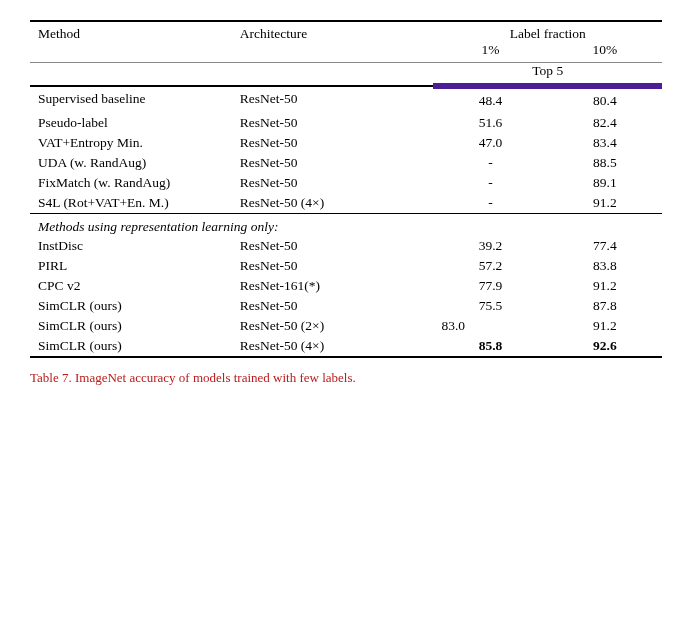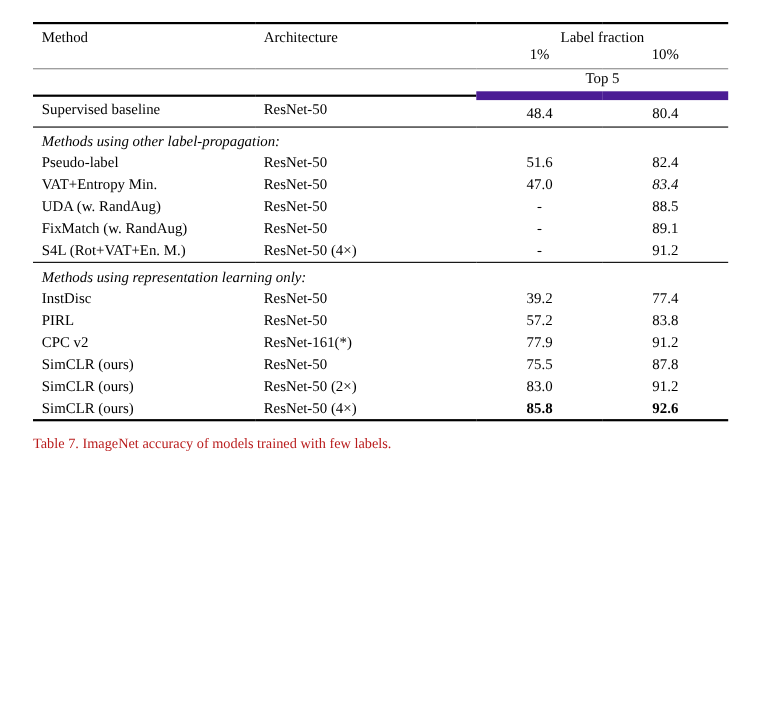--- a/index.html
+++ b/index.html
@@ -58,44 +58,41 @@
     <th colspan="2" style="text-align:center; padding: 4px 8px 0 8px;">Label fraction</th>
   </tr>
         <tr style="border-bottom: 1px solid rgb(136, 136, 136);">
     <th style="padding: 0 8px 4px 8px;"></th>
     <th style="padding: 0 8px 4px 8px;"></th>
     <th style="text-align:center; padding: 0 8px 4px 8px; width:17%;">1%</th>
     <th style="text-align:center; padding: 0 8px 4px 8px; width:17%;">10%</th>
   </tr>
         <tr>
     <th colspan="2" style="padding: 0 8px 4px 8px;"></th>
-    <th colspan="2" style="text-align:center; padding: 0 8px 4px 8px; font-weight:normal; border-bottom: 8px solid #4c1d95;">Top 5</th>
+    <th colspan="2" style="text-align:center; padding: 0 8px 4px 8px; font-weight:normal; border-bottom: 6px solid #4c1d95;">Top 5</th>
   </tr>
       </thead>
     <tbody id="table-body">
     <tr style="border-top: 2px solid rgb(0, 0, 0);">
           <td style="padding: 4px 8px;">Supervised baseline</td>
           <td style="padding: 4px 8px;">ResNet-50</td>
           <td style="text-align:center; padding: 4px 8px;">48.4</td>
           <td style="text-align:center; padding: 4px 8px;">80.4</td>
         </tr>
-        <tr style="border-top: 1px solid rgb(0, 0, 0);">
-        <td colspan="4" style="font-style:italic; padding: 5px 8px 1px 8px;">Methods using other label-propagation:</td>
-      </tr>
         <tr>
           <td style="padding: 2px 8px;">Pseudo-label</td>
           <td style="padding: 2px 8px;">ResNet-50</td>
           <td style="text-align:center; padding: 2px 8px;">51.6</td>
           <td style="text-align:center; padding: 2px 8px;">82.4</td>
         </tr>
         <tr>
           <td style="padding: 2px 8px;">VAT+Entropy Min.</td>
           <td style="padding: 2px 8px;">ResNet-50</td>
           <td style="text-align:center; padding: 2px 8px;">47.0</td>
-          <td style="text-align:center; padding: 2px 8px; font-style: italic;">83.4</td>
+          <td style="text-align:center; padding: 2px 8px;">83.4</td>
         </tr>
         <tr>
           <td style="padding: 2px 8px;">UDA (w. RandAug)</td>
           <td style="padding: 2px 8px;">ResNet-50</td>
           <td style="text-align:center; padding: 2px 8px;">-</td>
           <td style="text-align:center; padding: 2px 8px;">88.5</td>
         </tr>
         <tr>
           <td style="padding: 2px 8px;">FixMatch (w. RandAug)</td>
           <td style="padding: 2px 8px;">ResNet-50</td>
@@ -131,21 +128,21 @@
         </tr>
         <tr>
           <td style="padding: 2px 8px;">SimCLR (ours)</td>
           <td style="padding: 2px 8px;">ResNet-50</td>
           <td style="text-align:center; padding: 2px 8px;">75.5</td>
           <td style="text-align:center; padding: 2px 8px;">87.8</td>
         </tr>
         <tr>
           <td style="padding: 2px 8px;">SimCLR (ours)</td>
           <td style="padding: 2px 8px;">ResNet-50 (2×)</td>
-          <td style="text-align:center; padding: 2px 8px; margin-top: 16px;">83.0</td>
+          <td style="text-align:left; padding: 2px 8px; margin-top: 16px;">83.0</td>
           <td style="text-align:center; padding: 2px 8px;">91.2</td>
         </tr>
         <tr style="border-bottom: 2px solid rgb(0, 0, 0);">
           <td style="padding: 2px 8px;">SimCLR (ours)</td>
           <td style="padding: 2px 8px;">ResNet-50 (4×)</td>
           <td style="text-align: center; padding: 2px 8px; font-weight: bold;">85.8</td>
           <td style="text-align: center; padding: 2px 8px; font-weight: bold;">92.6</td>
         </tr>
       </tbody>
   </table>

